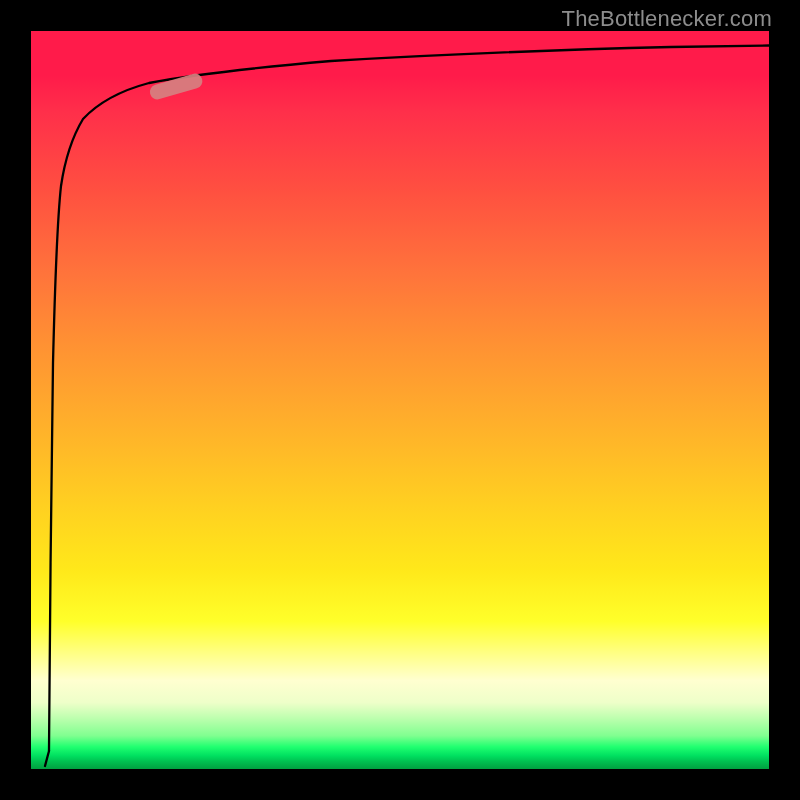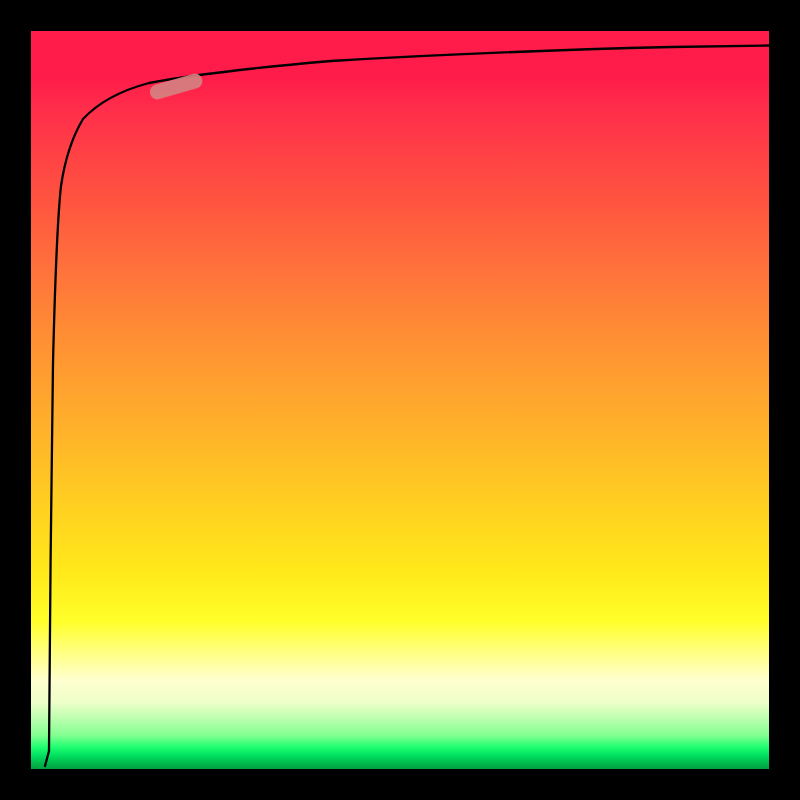--- a/index.html
+++ b/index.html
@@ -105,13 +105,14 @@
                C 160 44, 220 37, 300 30
                C 400 24, 520 19, 640 16
                C 700 15, 738 14.5, 738 14.5"></path>
 
       <g>
         <rect class="marker" x="118" y="48" width="54" height="15" rx="7.5" ry="7.5" transform="rotate(-16 145 55)"></rect>
       </g>
     </svg>
   </div>
 
+  <div class="watermark">TheBottlenecker.com</div>
 </div>
 
 </body></html>

